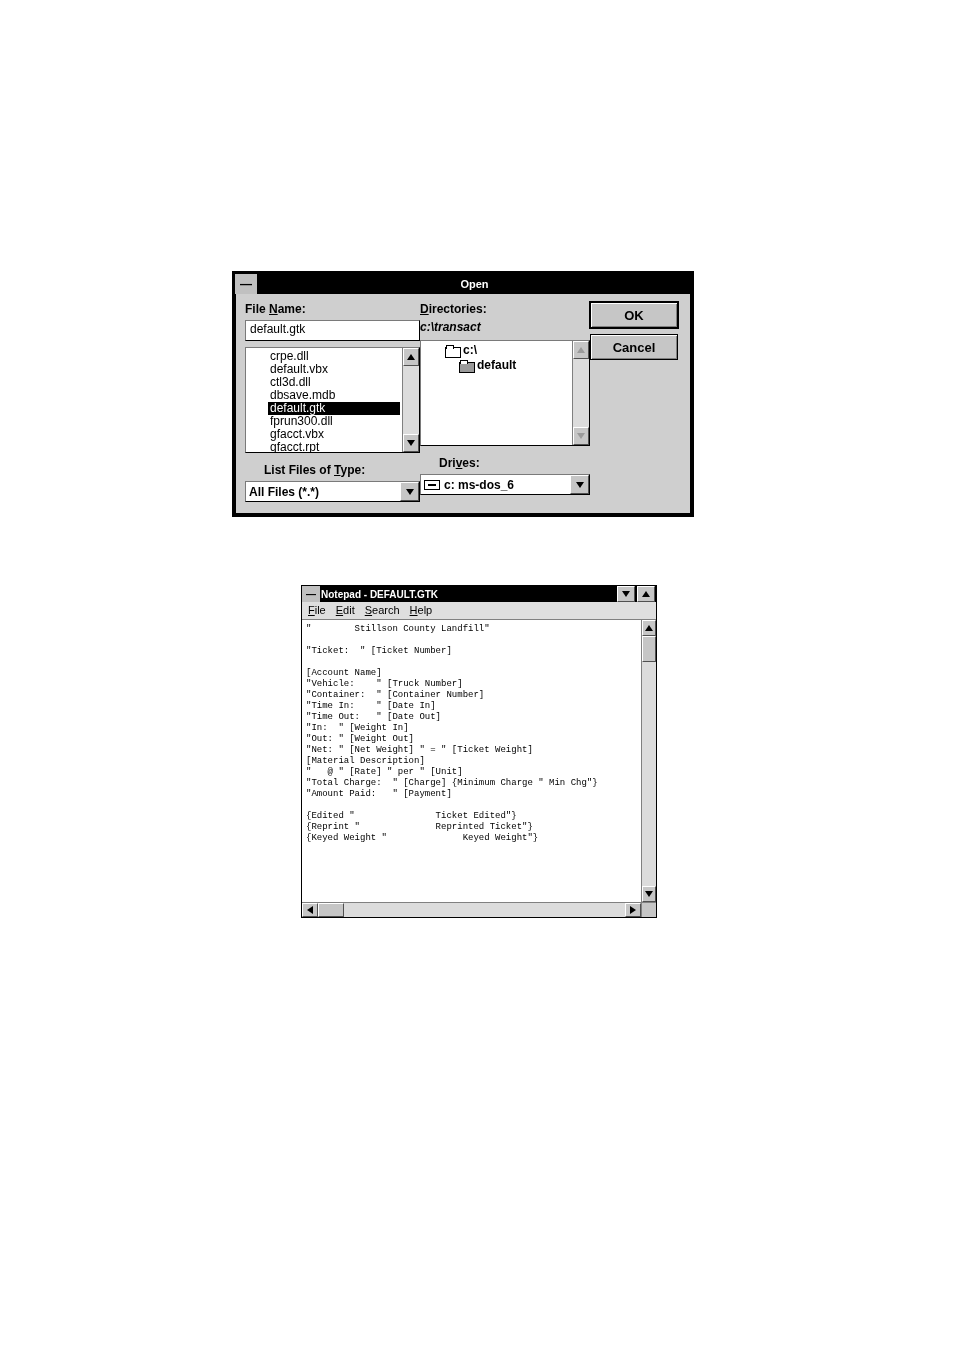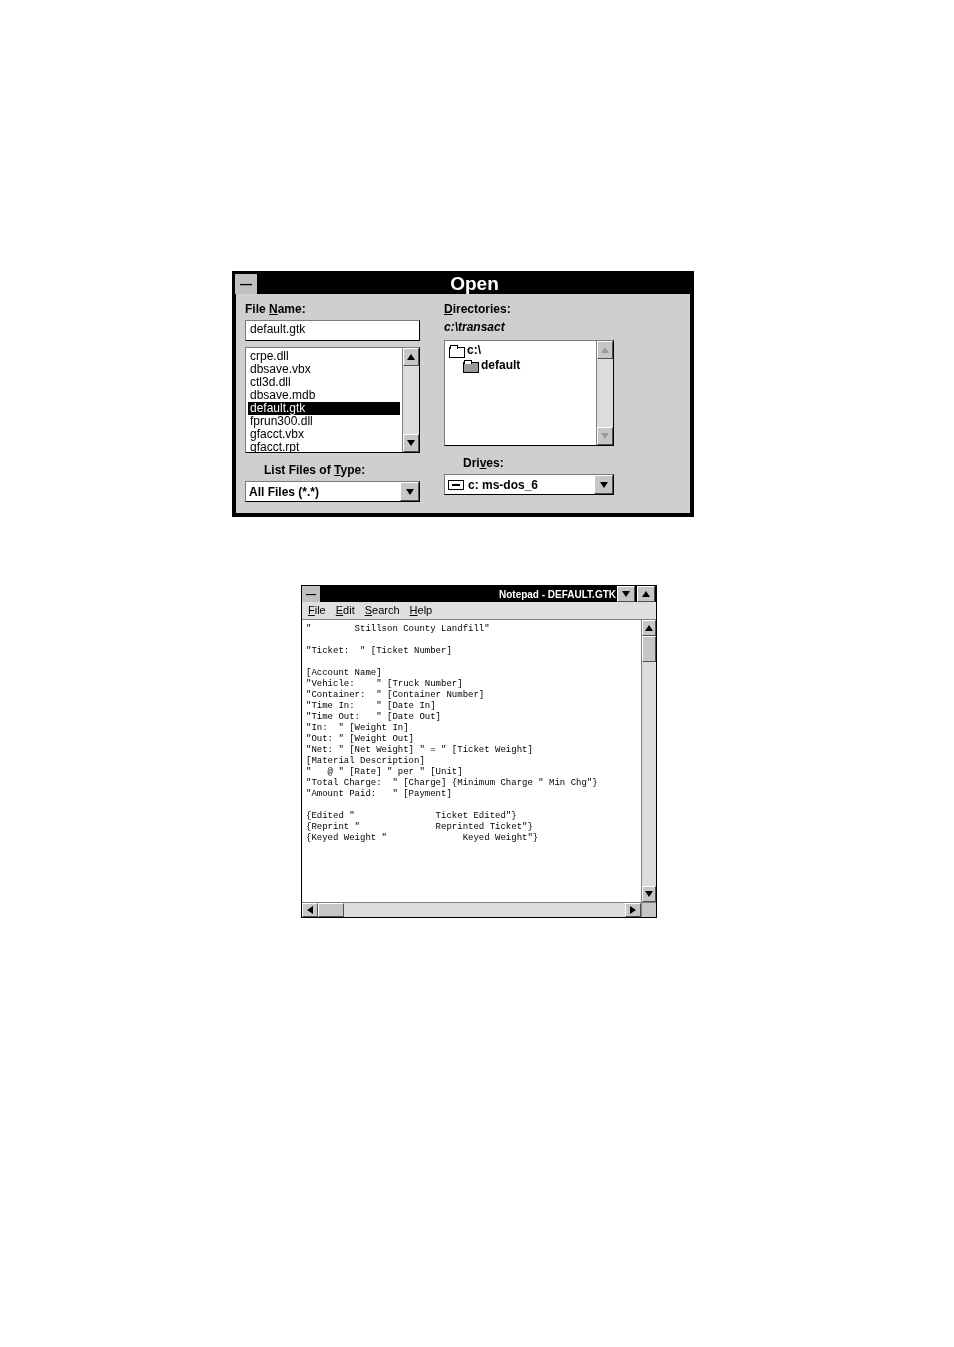--- a/index.html
+++ b/index.html
@@ -40,27 +40,27 @@
     border-right: 1px solid #000;
     display: flex;
     align-items: center;
     justify-content: center;
     color: #000;
     font-weight: bold;
   }
   .titlebar .title {
     flex: 1;
     text-align: center;
-    font-size: 19px;
+    font-size: 11px;
   }
   .dlg-body {
     padding: 8px 10px 12px 10px;
     display: grid;
     grid-template-columns: 175px 170px 90px;
-    column-gap: 24px;
+    column-gap: 0;
   }
   .lbl { font-weight: bold; }
   .mn { text-decoration: underline; }
   .field {
     background: #fff;
     border: 1px solid #000;
     border-top: 1px solid #7a7a7a;
     border-left: 1px solid #7a7a7a;
     padding: 1px 4px;
     height: 17px;
@@ -71,20 +71,21 @@
     border-top: 1px solid #7a7a7a;
     border-left: 1px solid #7a7a7a;
     background: #fff;
     height: 104px;
   }
   .listbox {
     flex: 1;
     overflow: hidden;
     padding: 2px 2px;
     line-height: 13px;
+    margin-left: 20px;
   }
   .listbox .item { padding: 0 2px; white-space: nowrap; }
   .listbox .item.sel { background: #000; color: #fff; }
   .dirlist .diritem {
     display: flex;
     align-items: center;
     gap: 4px;
     padding: 0 2px;
     line-height: 15px;
     font-weight: bold;
@@ -201,21 +202,21 @@
     color: #fff;
     display: flex;
     align-items: center;
     font-weight: bold;
     font-size: 10px;
   }
   .np-title .sysmenu {
     width: 18px; height: 16px; background: #c0c0c0; border-right: 1px solid #000;
     display: flex; align-items: center; justify-content: center; color: #000;
   }
-  .np-title .t { flex: 1; text-align: right; }
+  .np-title .t { flex: 1; text-align: left; }
   .np-title .wbtn {
     width: 16px; height: 14px; background: #c6c6c6; margin: 1px;
     border: 1px solid #fff; border-right-color: #505050; border-bottom-color: #505050;
     display: flex; align-items: center; justify-content: center;
   }
   .np-menu {
     display: flex; gap: 10px; padding: 2px 6px 3px 6px;
     background: #dfdfdf; border-bottom: 1px solid #808080;
     font-size: 11px;
   }
@@ -267,21 +268,21 @@
       <div class="lbl">
         <span>File </span><span class="mn">N</span><span>ame:</span>
       </div>
       <div class="field gap4">
         <span>default.gtk</span>
       </div>
 
       <div class="listbox-wrap gap6">
         <div class="listbox" id="file-list">
             <div class="item">crpe.dll</div>
-            <div class="item">dbsave.vbx</div>
+            <div class="item">default.vbx</div>
             <div class="item">ctl3d.dll</div>
             <div class="item">dbsave.mdb</div>
             <div class="item sel">default.gtk</div>
             <div class="item">fprun300.dll</div>
             <div class="item">gfacct.vbx</div>
             <div class="item">gfacct.rpt</div>
           </div>
         <div class="vscroll">
           <div class="sbtn">
               <span class="arr up"></span>
@@ -339,20 +340,28 @@
         <div class="ddtext">
           <span class="drive-icon"></span>
           <span>c: ms-dos_6</span>
         </div>
         <div class="ddbtn">
             <span class="arr down"></span>
           </div>
       </div>
     </div>
 
+    <div class="col3">
+      <div class="btn default">
+        <span>OK</span>
+      </div>
+      <div class="btn gap6">
+        <span>Cancel</span>
+      </div>
+    </div>
 
   </div>
 </div>
 
 <div class="notepad">
   <div class="np-title">
     <div class="sysmenu">—</div>
     <div class="t">Notepad - DEFAULT.GTK</div>
     <div class="wbtn">
         <span class="arr down"></span>

